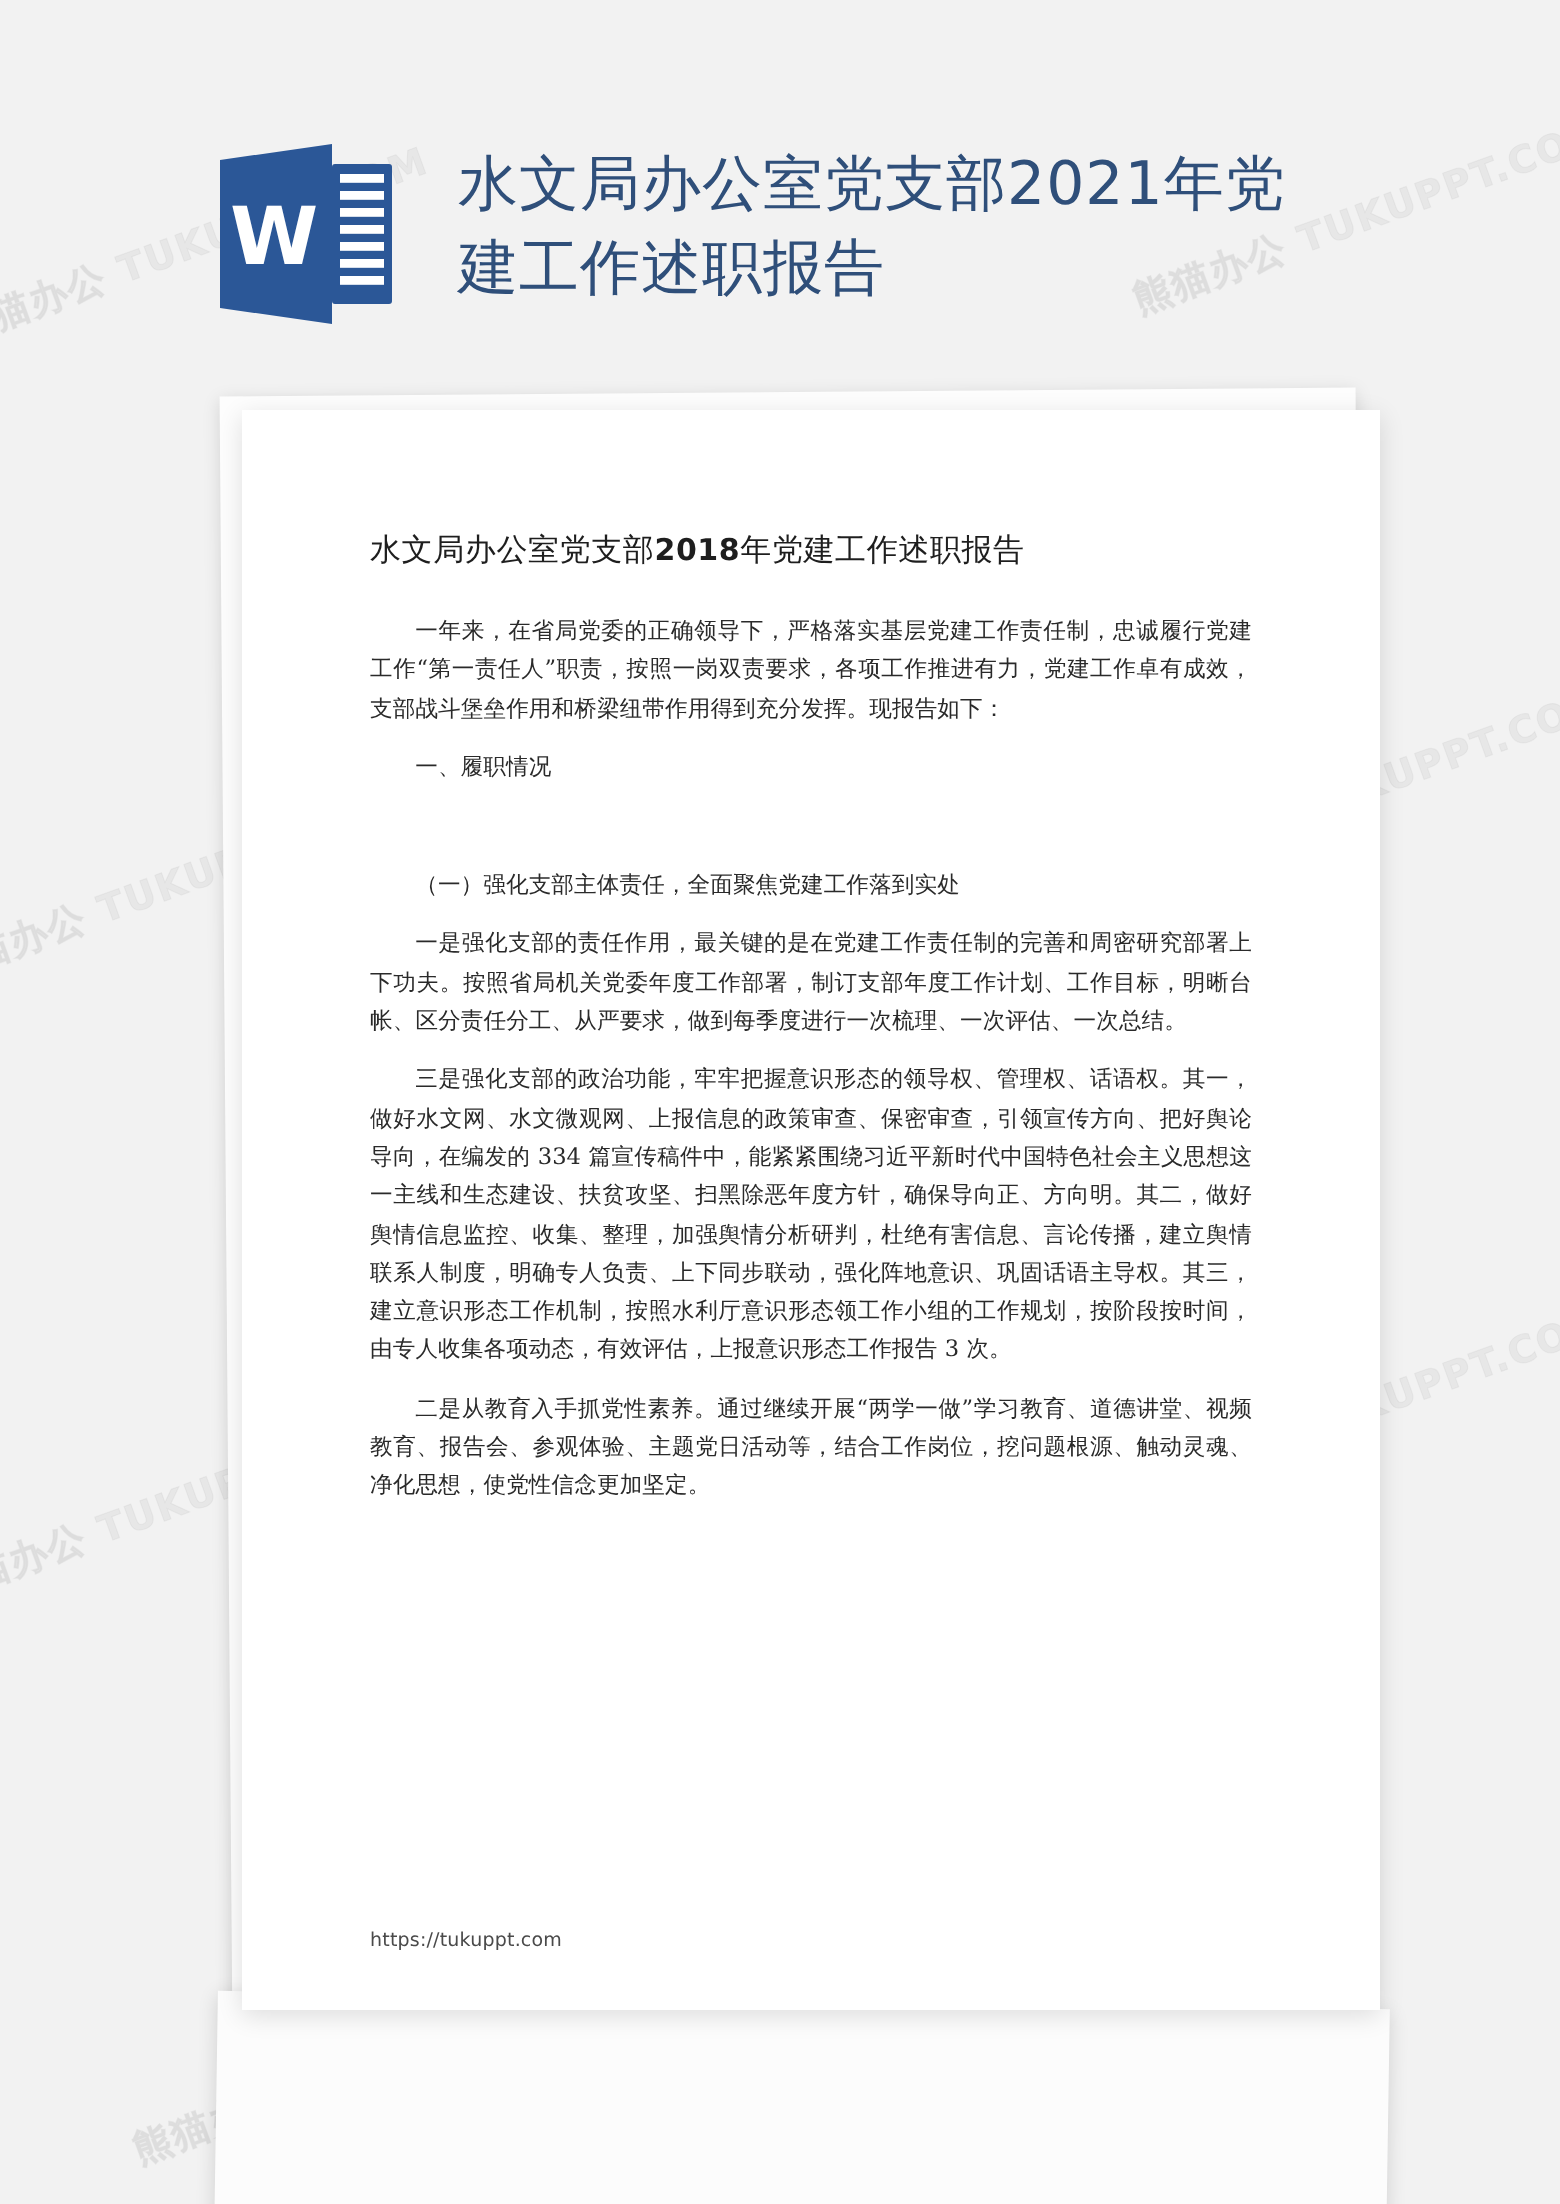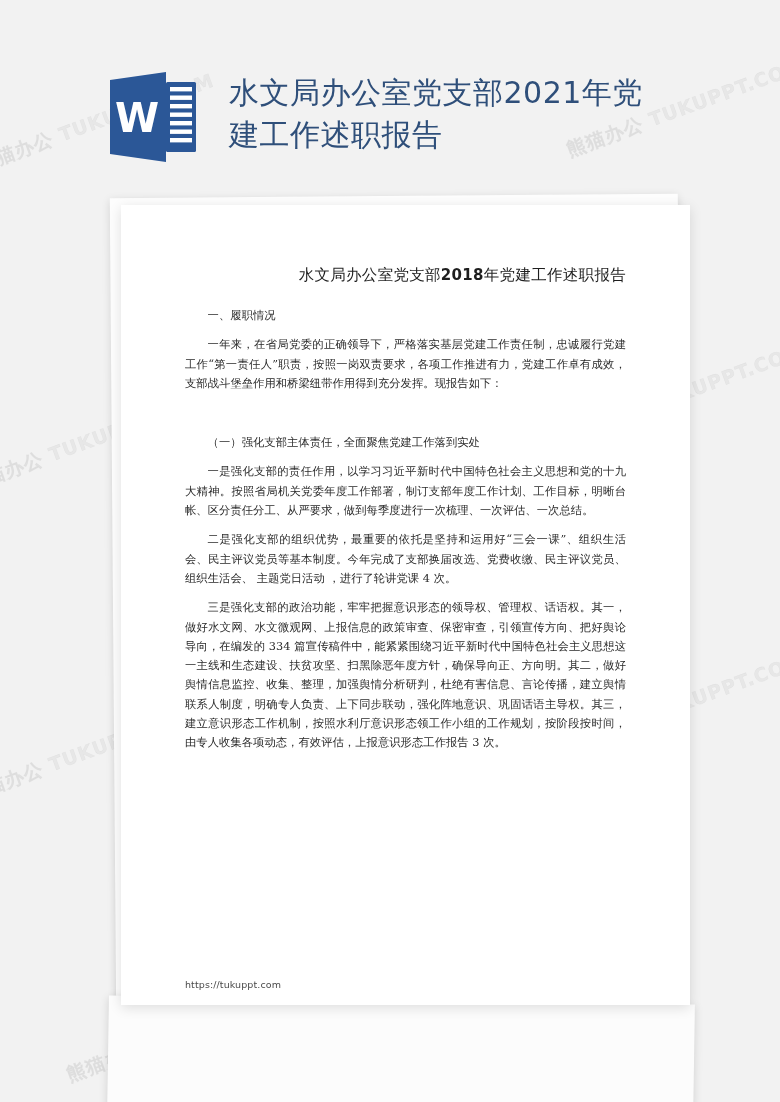--- a/index.html
+++ b/index.html
@@ -115,21 +115,21 @@
     left: 64px;
     top: 58px;
     width: 441px;
     color: #2b2b2b;
     font-family: "DejaVu Serif", "Liberation Serif", serif;
   }
 
   .doc-title {
     font-size: 15.5px;
     line-height: 24px;
-    text-align: right;
+    text-align: left;
     font-weight: 400;
     letter-spacing: 0.3px;
     color: #1e1e1e;
     margin: 0 0 19px 0;
   }
   .doc-title b { font-weight: 700; font-family: "DejaVu Sans", sans-serif; font-size: 15px;}
 
   .p {
     font-size: 11.3px;
     line-height: 19.3px;
@@ -143,21 +143,20 @@
   .p.sec { text-indent: 2em; margin-top: 40px; }
 
   .doc-footer {
     position: absolute;
     left: 64px;
     top: 760px;
     font-family: "DejaVu Sans", sans-serif;
     font-size: 9.5px;
     color: #4a4a4a;
     letter-spacing: 0.1px;
-    margin-top: 14px;
   }
 </style>
 </head>
 <body>
 
 <div class="wm-layer">
   <div class="wm" style="left:-30px; top:110px;">熊猫办公 TUKUPPT.COM</div>
   <div class="wm" style="left:560px; top:95px;">熊猫办公 TUKUPPT.COM</div>
   <div class="wm" style="left:-40px; top:430px;">熊猫办公 TUKUPPT.COM</div>
   <div class="wm" style="left:560px; top:380px;">熊猫办公 TUKUPPT.COM</div>
@@ -189,23 +188,23 @@
   <div class="page-behind-1"></div>
   <div class="page-behind-2"></div>
 
   <div class="page-main">
     <div class="doc-body">
 
       <h1 class="doc-title">
         <span>水文局办公室党支部</span><b>2018</b><span>年党建工作述职报告</span>
       </h1>
 
+      <p class="p">一年来，在省局党委的正确领导下，严格落实基层党建工作责任制，忠诚履行党建工作“第一责任人”职责，按照一岗双责要求，各项工作推进有力，党建工作卓有成效，支部战斗堡垒作用和桥梁纽带作用得到充分发挥。现报告如下：</p>
       <p class="p h2">一、履职情况</p>
-      <p class="p">一年来，在省局党委的正确领导下，严格落实基层党建工作责任制，忠诚履行党建工作“第一责任人”职责，按照一岗双责要求，各项工作推进有力，党建工作卓有成效，支部战斗堡垒作用和桥梁纽带作用得到充分发挥。现报告如下：</p>
       <p class="p sec">（一）强化支部主体责任，全面聚焦党建工作落到实处</p>
-      <p class="p">一是强化支部的责任作用，以学习习近平新时代中国特色社会主义思想和党的十九大精神。按照省局机关党委年度工作部署，制订支部年度工作计划、工作目标，明晰台帐、区分责任分工、从严要求，做到每季度进行一次梳理、一次评估、一次总结。</p>
-      <p class="p">二是强化支部的组织优势，最重要的依托是坚持和运用好“三会一课”、组织生活会、民主评议党员等基本制度。今年完成了支部换届改选、党费收缴、民主评议党员、组织生活会、 主题党日活动 ，进行了轮讲党课 4 次。</p>
+      <p class="p">一是强化支部的责任作用，最关键的是在党建工作责任制的完善和周密研究部署上下功夫。按照省局机关党委年度工作部署，制订支部年度工作计划、工作目标，明晰台帐、区分责任分工、从严要求，做到每季度进行一次梳理、一次评估、一次总结。</p>
       <p class="p">三是强化支部的政治功能，牢牢把握意识形态的领导权、管理权、话语权。其一，做好水文网、水文微观网、上报信息的政策审查、保密审查，引领宣传方向、把好舆论导向，在编发的 334 篇宣传稿件中，能紧紧围绕习近平新时代中国特色社会主义思想这一主线和生态建设、扶贫攻坚、扫黑除恶年度方针，确保导向正、方向明。其二，做好舆情信息监控、收集、整理，加强舆情分析研判，杜绝有害信息、言论传播，建立舆情联系人制度，明确专人负责、上下同步联动，强化阵地意识、巩固话语主导权。其三，建立意识形态工作机制，按照水利厅意识形态领工作小组的工作规划，按阶段按时间，由专人收集各项动态，有效评估，上报意识形态工作报告 3 次。</p>
+      <p class="p">二是从教育入手抓党性素养。通过继续开展“两学一做”学习教育、道德讲堂、视频教育、报告会、参观体验、主题党日活动等，结合工作岗位，挖问题根源、触动灵魂、净化思想，使党性信念更加坚定。</p>
     </div>
 
     <div class="doc-footer">https://tukuppt.com</div>
   </div>
 </div>
 
 </body></html>

